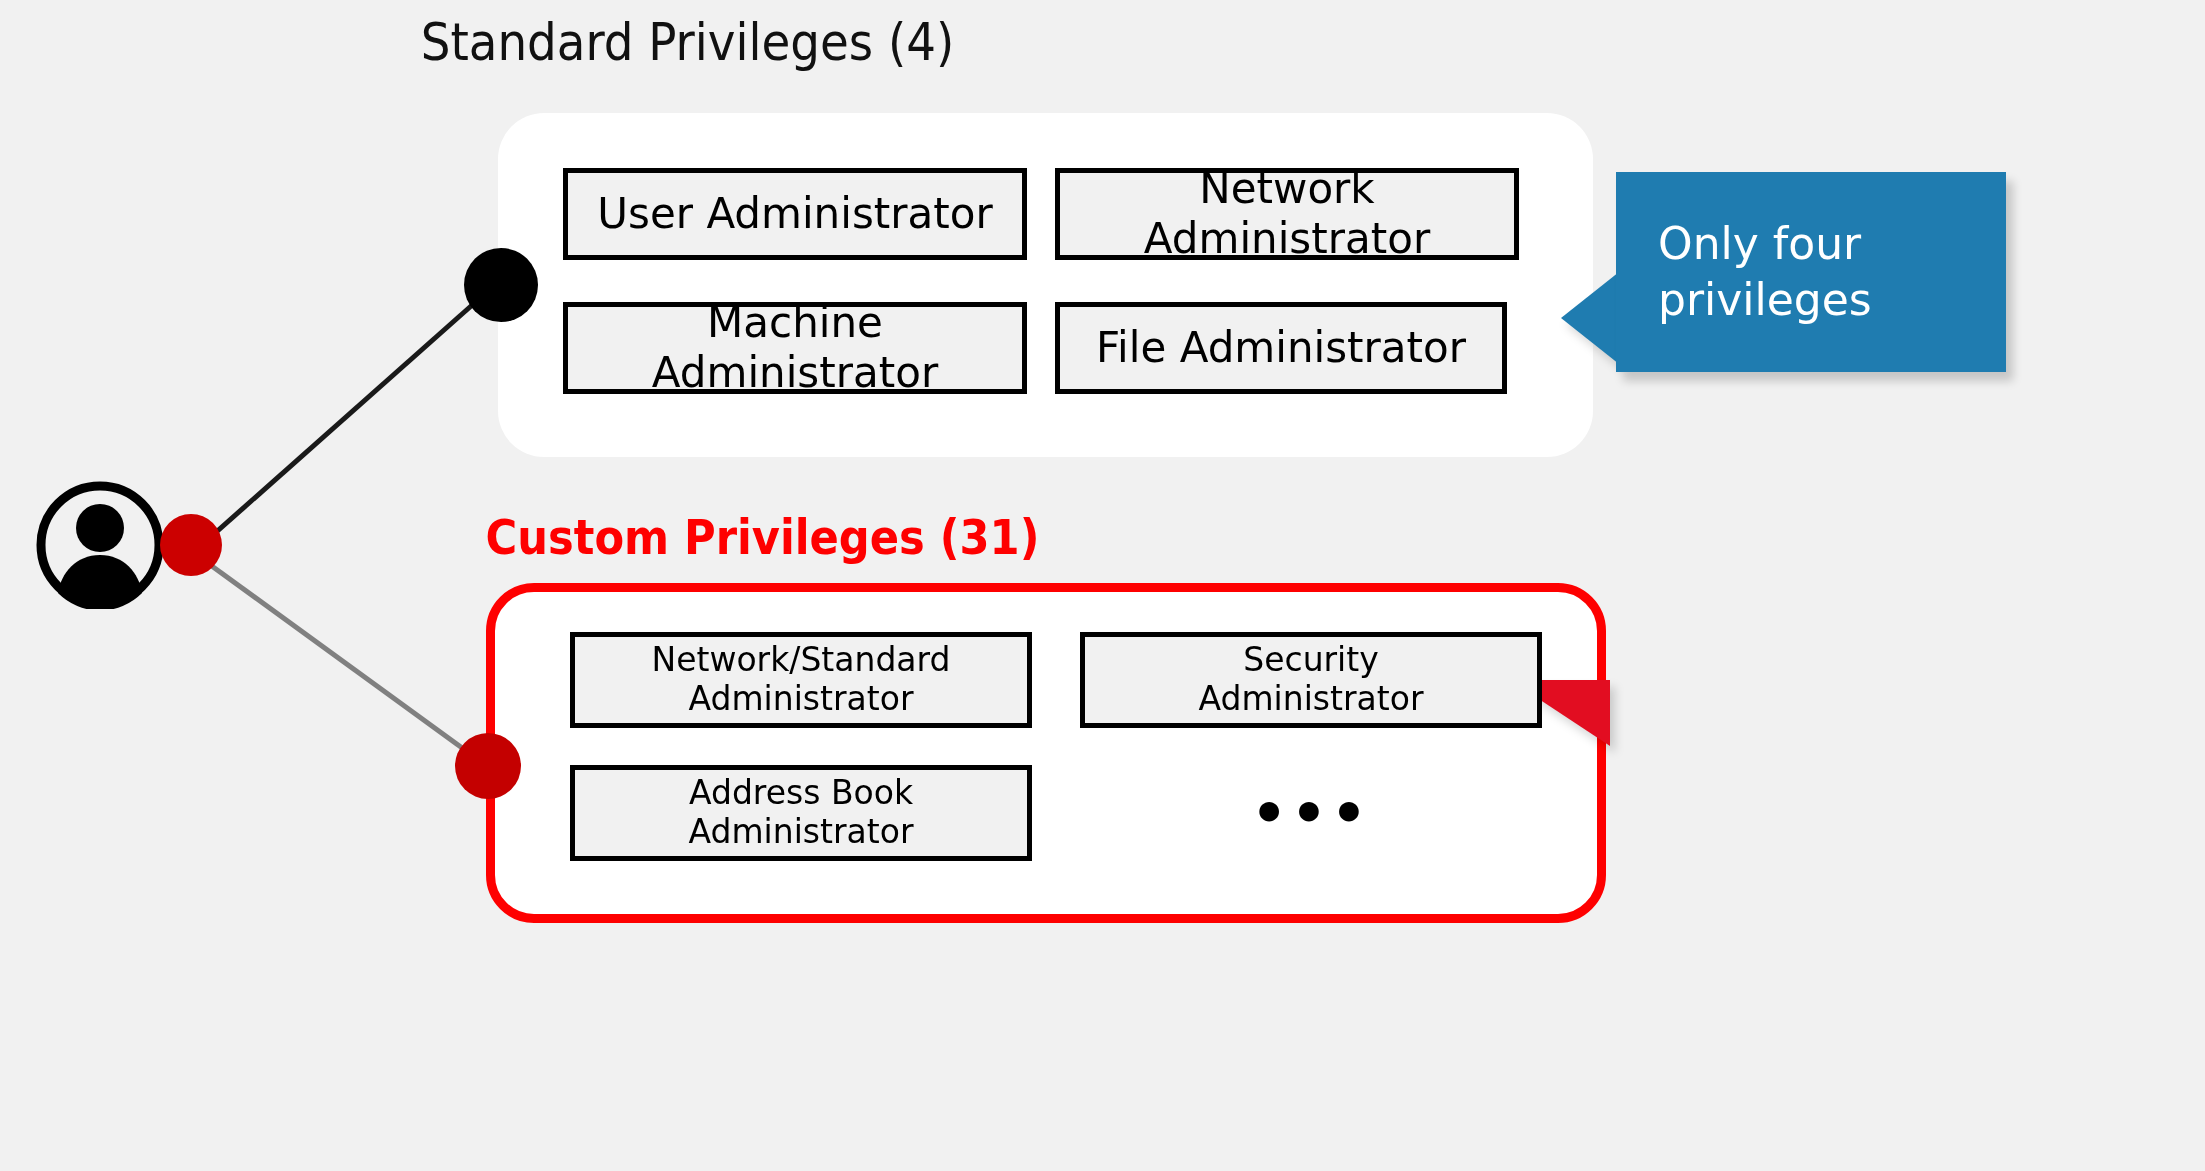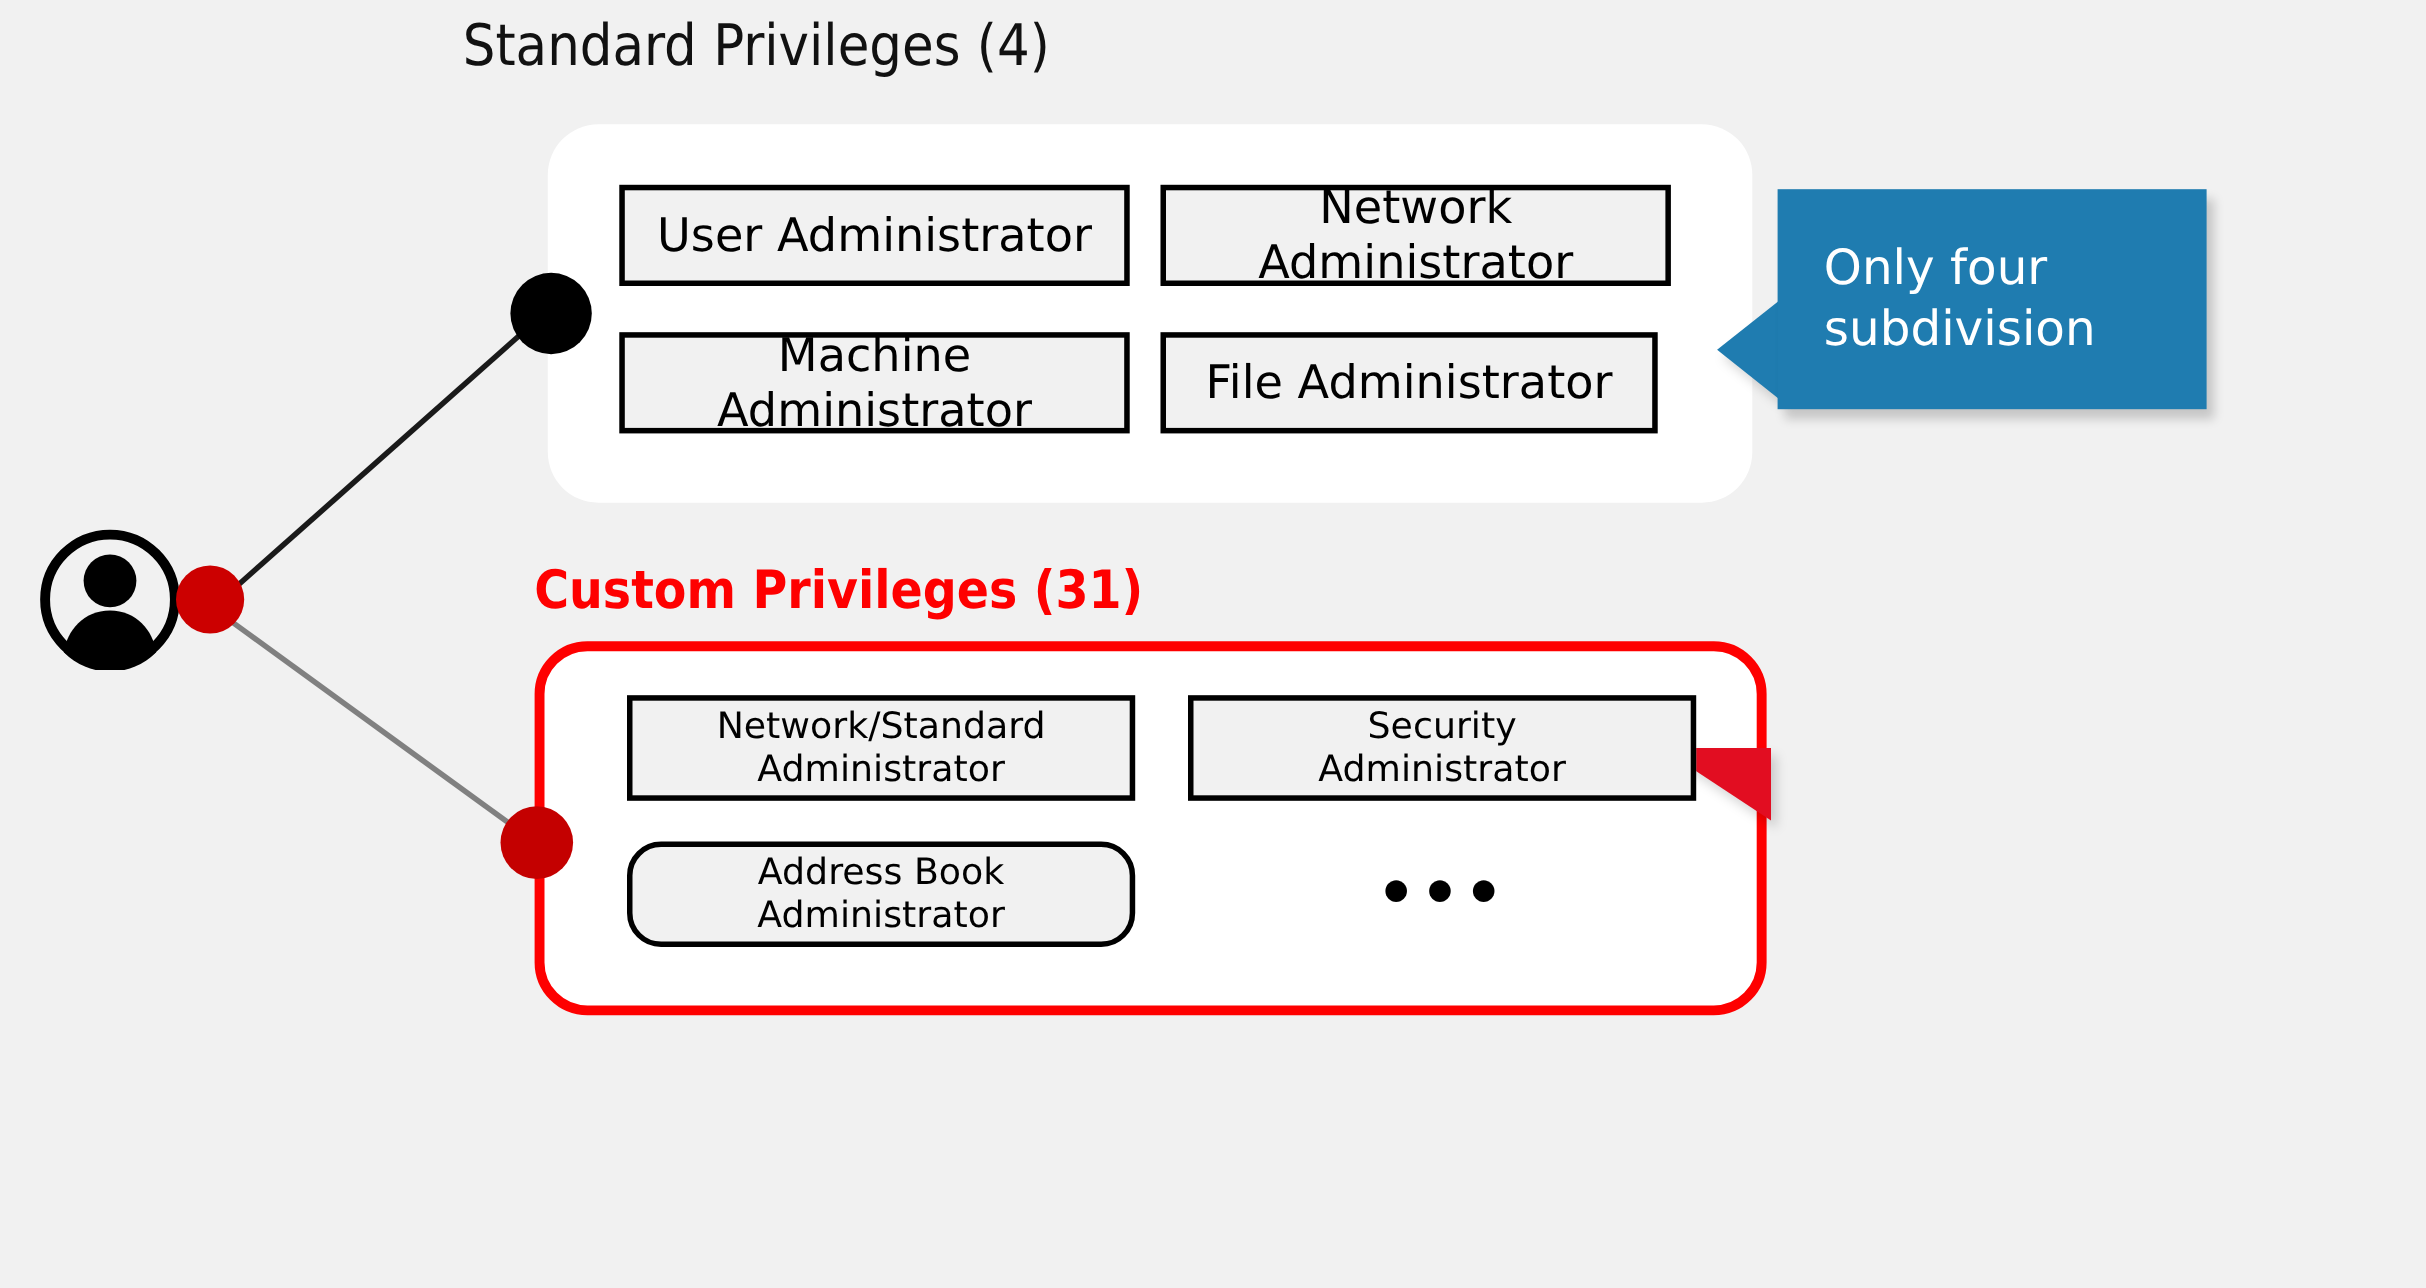--- a/index.html
+++ b/index.html
@@ -255,29 +255,29 @@
   <div class="priv-box" id="sp-2">Machine Administrator</div>
   <div class="priv-box" id="sp-1">Network Administrator</div>
   <div class="priv-box" id="sp-3">File Administrator</div>
 
   <div class="group-panel" id="custom-panel"></div>
 
   <div class="priv-box two-line" id="cp-0" style="white-space: pre-line;">Network/Standard
 Administrator</div>
   <div class="priv-box two-line" id="cp-1" style="white-space: pre-line;">Security
 Administrator</div>
-  <div class="priv-box two-line" id="cp-2" style="white-space: pre-line; border-radius: 31px;">Address Book
+  <div class="priv-box two-line" id="cp-2" style="white-space: pre-line;">Address Book
 Administrator</div>
 
   <div class="ellipsis-cell">•••</div>
 
   <div class="callout-tail" id="blue-callout-tail"></div>
   <div class="callout callout-body" id="blue-callout-body">
     <span class="callout-text">Only four
-subdivision</span>
+privileges</span>
   </div>
 
   <div class="callout-tail" id="red-callout-tail"></div>
 
   <div id="avatar">
     <svg width="128" height="128" viewBox="0 0 128 128" xmlns="http://www.w3.org/2000/svg">
       <circle cx="64" cy="64" r="59" fill="none" stroke="#000000" stroke-width="9"></circle>
       <circle cx="64" cy="47" r="24" fill="#000000"></circle>
       <path d="M64 74 C 40 74 25 92 22 112 A 59 59 0 0 0 106 112 C 103 92 88 74 64 74 Z" fill="#000000"></path>
     </svg>

